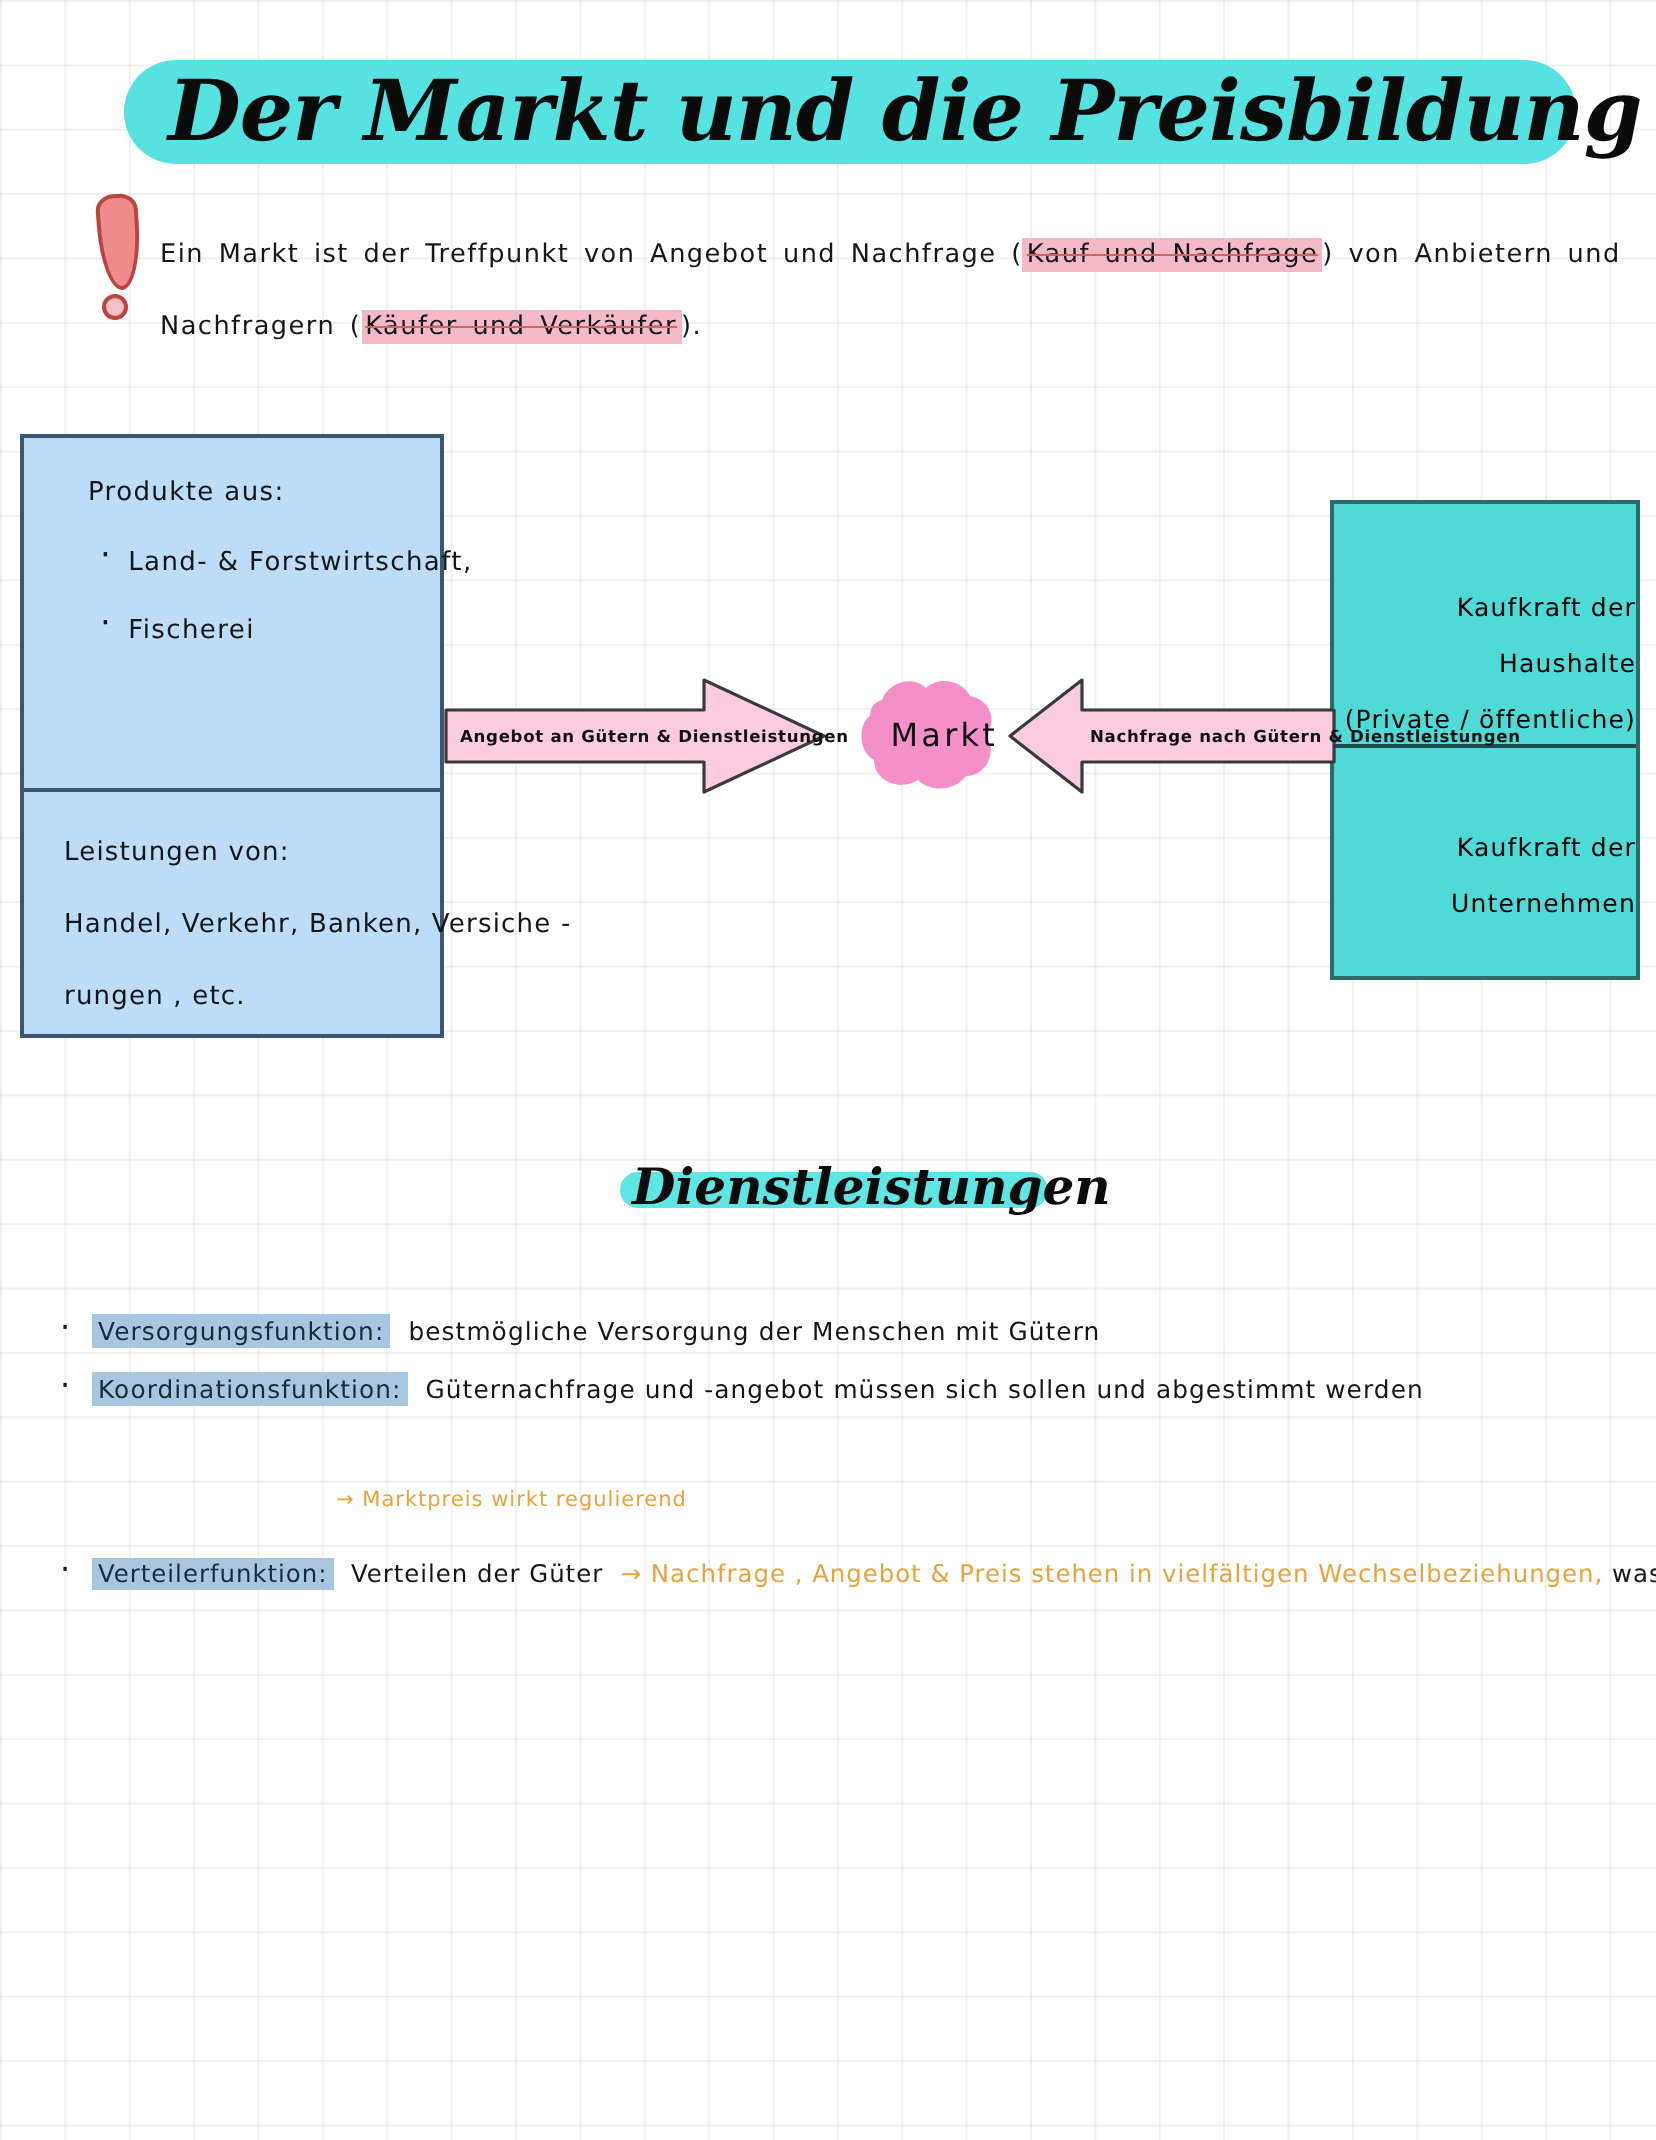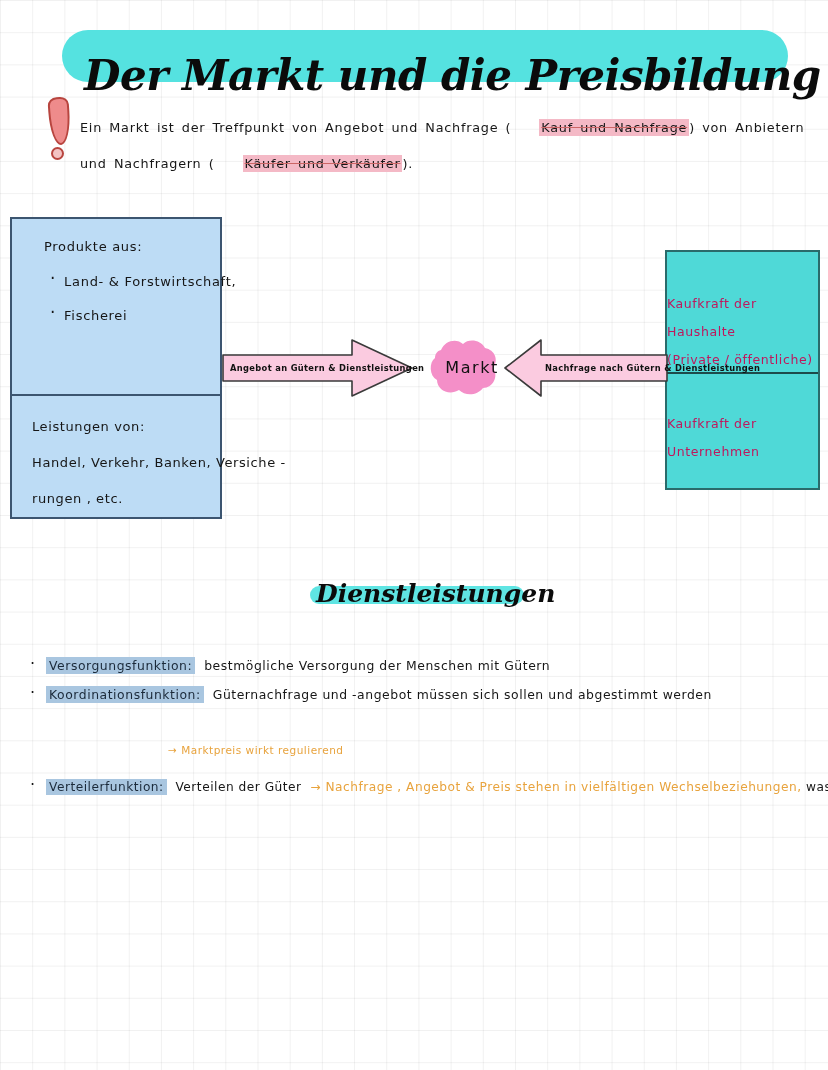--- a/index.html
+++ b/index.html
@@ -42,21 +42,20 @@
     top: -2px;
     width: 700px;
     font-family: "DejaVu Serif", serif;
     font-style: italic;
     font-weight: bold;
     font-size: 42px;
     line-height: 56px;
     letter-spacing: -0.5px;
     color: #0b0b0b;
     white-space: nowrap;
-    margin-top: 20px;
   }
 
   
   .excl {
     position: absolute;
     left: 47px;
     top: 97px;
     width: 22px;
     height: 62px;
   }
@@ -97,21 +96,21 @@
     color: #161616;
     letter-spacing: 0.75px;
     word-spacing: 2.5px;
   }
   .hl-pink {
     background: #F4B9C6;
     padding: 1px 2px;
     box-decoration-break: clone;
     -webkit-box-decoration-break: clone;
   }
-  .strike { text-decoration: line-through; text-decoration-color: #C66; margin-left: 28px; }
+  .strike { text-decoration: line-through; text-decoration-color: #C66; }
 
   
   .box-left {
     position: absolute;
     left: 10px;
     top: 217px;
     width: 212px;
     height: 302px;
     background: #BDDCF5;
     border: 2px solid #3C5570;
@@ -176,24 +175,24 @@
   .box-right .divider {
     position: absolute;
     left: 0; top: 120px;
     width: 100%; height: 2px;
     background: #1d4b4b;
   }
   .br-cell {
     position: absolute;
     left: 0;
     width: 100%;
-    text-align: left;
+    text-align: right;
     font-size: 12.5px;
     letter-spacing: 0.6px;
-    color: #be185d;
+    color: #000000;
     line-height: 28px;
   }
   .br-cell.top { top: 38px; }
   .br-cell.bot { top: 158px; }
 
   
   .arrow-left-wrap {
     position: absolute;
     left: 222px;
     top: 337px;

